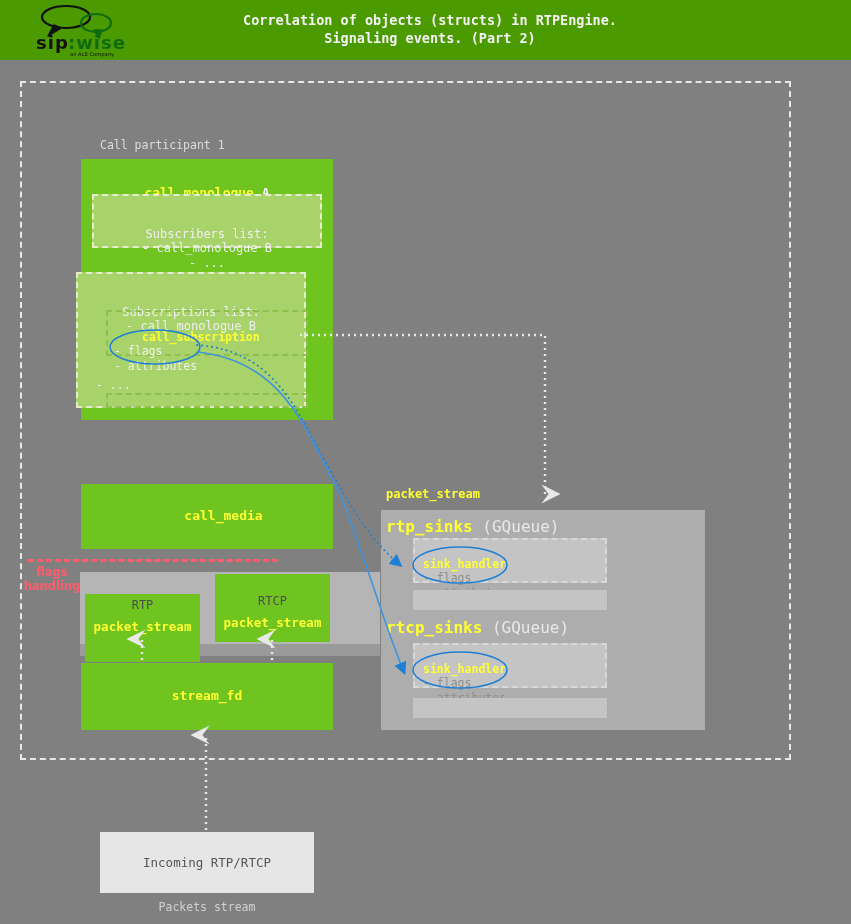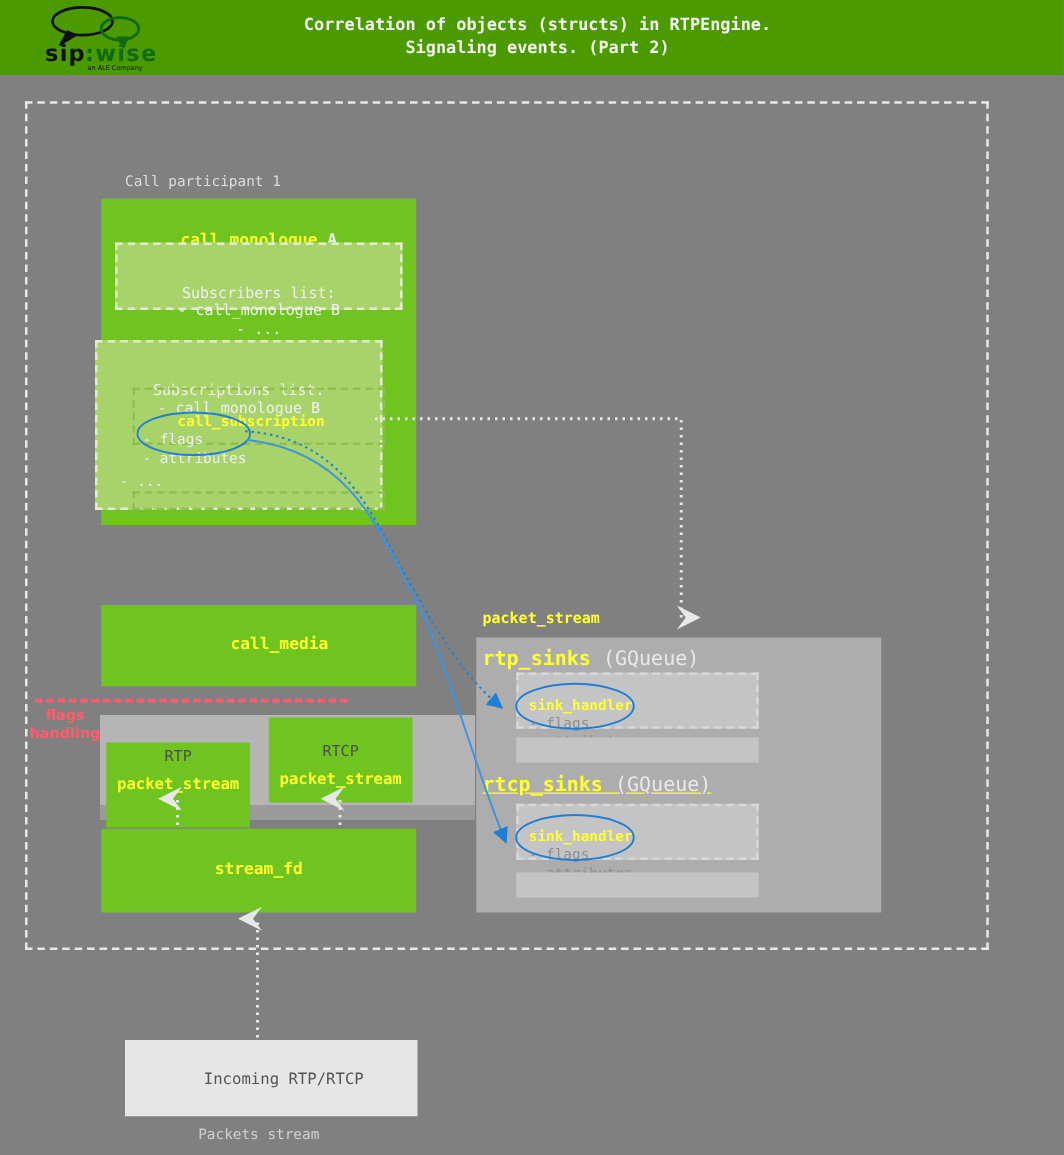--- a/index.html
+++ b/index.html
@@ -87,21 +87,21 @@
     font-family:"DejaVu Sans","Liberation Sans",sans-serif;white-space:pre-line;
   }
   #media-dash{
     position:absolute;left:28px;top:559px;width:250px;height:0;
     border-top:3px dashed #ff5c6e;
   }
   
   #incoming{
     position:absolute;left:100px;top:832px;width:214px;height:61px;
     background:#e6e6e6;color:#555;font-size:12.5px;
-    display:flex;align-items:center;justify-content:center;padding-left:20px;
+    display:flex;align-items:center;justify-content:center;
   }
   #packets-stream-lbl{
     position:absolute;left:100px;top:900px;width:214px;text-align:center;
     color:#d0d0d0;font-size:11.5px;
   }
   svg.overlay{position:absolute;left:0;top:0;width:851px;height:924px;
     pointer-events:none;}
 </style>
 </head>
 <body>
@@ -185,21 +185,21 @@
   <span>rtp_sinks</span>
   <span class="gq">(GQueue)</span>
 </div>
 <div class="sink-block" style="left:413px;top:538px;width:194px;height:45px;">
   <span class="sh">sink_handler</span>
   <span>- flags
 - attributes</span>
 </div>
 <div class="sink-empty" style="left:413px;top:590px;width:194px;height:20px;"></div>
 
-<div class="sinks-head" style="left:386px;top:618px;text-decoration:underline;">
+<div class="sinks-head" style="left:386px;top:618px;">
   <span>rtcp_sinks</span>
   <span class="gq">(GQueue)</span>
 </div>
 <div class="sink-block" style="left:413px;top:643px;width:194px;height:45px;">
   <span class="sh">sink_handler</span>
   <span>- flags
 - attributes</span>
 </div>
 <div class="sink-empty" style="left:413px;top:698px;width:194px;height:20px;"></div>
 

